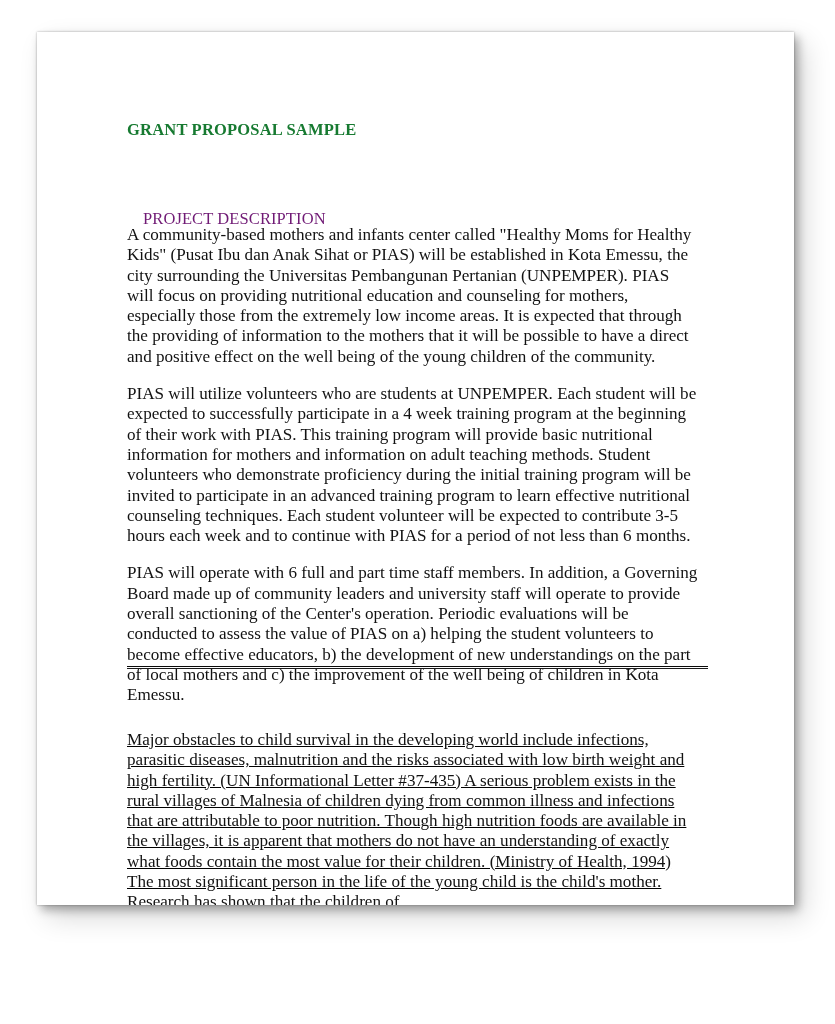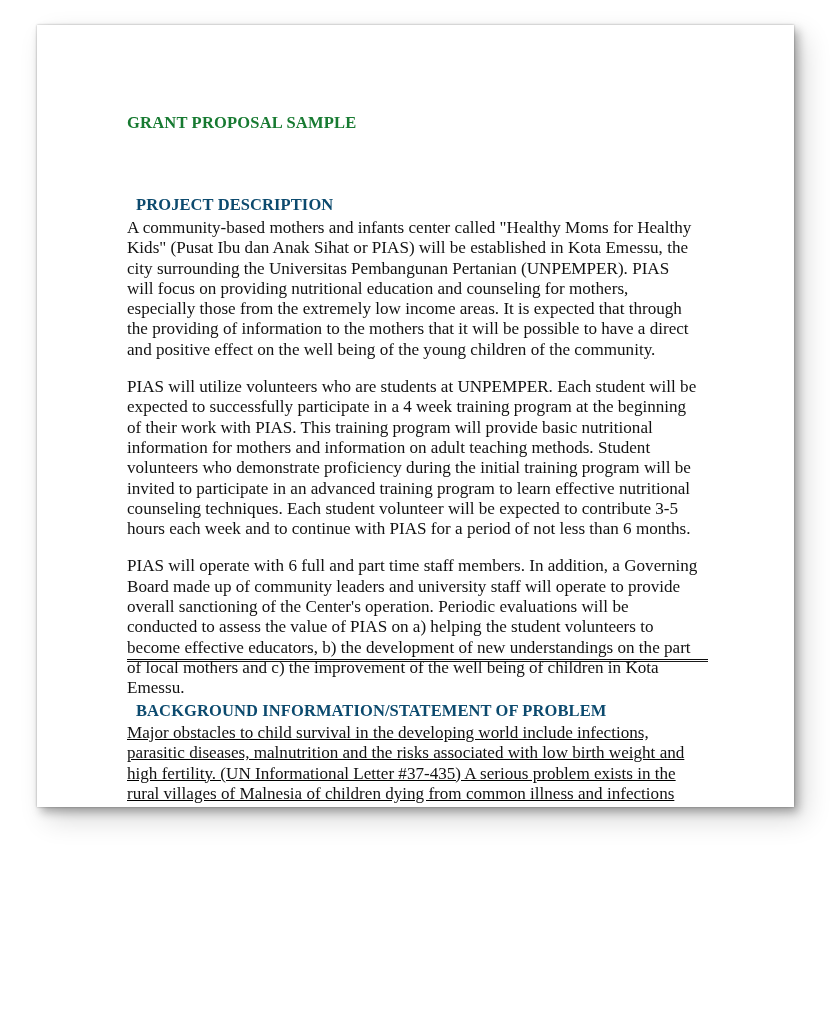--- a/index.html
+++ b/index.html
@@ -19,23 +19,23 @@
     position: relative;
     width: 835px;
     height: 1024px;
     background: #ffffff;
   }
 
   
   #page {
     position: absolute;
     left: 37px;
-    top: 25px;
+    top: 32px;
     width: 757px;
-    height: 782px;
+    height: 873px;
     background: #ffffff;
     box-shadow:
       0 0 2px rgba(0,0,0,0.32),
       4px 5px 9px rgba(0,0,0,0.30),
       10px 12px 26px rgba(0,0,0,0.16);
     overflow: hidden;
   }
 
   
   #content {
@@ -52,24 +52,24 @@
     top: 88px;
     left: 0;
     margin: 0;
     font-size: 16.5px;
     font-weight: bold;
     color: #177a31;
     letter-spacing: 0.2px;
   }
 
   .section-heading {
-    margin: 9px;
+    margin: 16px;
     font-size: 16.5px;
-    font-weight: bold;
-    color: #0c4a6e;
+    font-weight: normal;
+    color: #701a75;
     letter-spacing: 0.1px;
     white-space: nowrap;
   }
 
   #heading-project {
     position: absolute;
     top: 161px;
     left: 0;
   }
 
@@ -152,21 +152,20 @@
       <h2 id="heading-project" class="section-heading">PROJECT DESCRIPTION</h2>
 
       <div id="para-block-1" class="body-block">
         <p class="body-para">A community-based mothers and infants center called "Healthy Moms for Healthy Kids" (Pusat Ibu dan Anak Sihat or PIAS) will be established in Kota Emessu, the city surrounding the Universitas Pembangunan Pertanian (UNPEMPER). PIAS will focus on providing nutritional education and counseling for mothers, especially those from the extremely low income areas. It is expected that through the providing of information to the mothers that it will be possible to have a direct and positive effect on the well being of the young children of the community.</p>
         <p class="body-para">PIAS will utilize volunteers who are students at UNPEMPER. Each student will be expected to successfully participate in a 4 week training program at the beginning of their work with PIAS. This training program will provide basic nutritional information for mothers and information on adult teaching methods. Student volunteers who demonstrate proficiency during the initial training program will be invited to participate in an advanced training program to learn effective nutritional counseling techniques. Each student volunteer will be expected to contribute 3-5 hours each week and to continue with PIAS for a period of not less than 6 months.</p>
         <p class="body-para">PIAS will operate with 6 full and part time staff members. In addition, a Governing Board made up of community leaders and university staff will operate to provide overall sanctioning of the Center's operation. Periodic evaluations will be conducted to assess the value of PIAS on a) helping the student volunteers to become effective educators, b) the development of new understandings on the part of local mothers and c) the improvement of the well being of children in Kota Emessu.</p>
       </div>
 
       <hr id="divider">
 
-      <h2 id="heading-background" class="section-heading">BACKGROUND INFORMATION/STATEMENT OF PROBLEM</h2>
 
       <div id="para-block-2" class="body-block">
         <p class="body-para">Major obstacles to child survival in the developing world include infections, parasitic diseases, malnutrition and the risks associated with low birth weight and high fertility. (UN Informational Letter #37-435) A serious problem exists in the rural villages of Malnesia of children dying from common illness and infections that are attributable to poor nutrition. Though high nutrition foods are available in the villages, it is apparent that mothers do not have an understanding of exactly what foods contain the most value for their children. (Ministry of Health, 1994) The most significant person in the life of the young child is the child's mother. Research has shown that the children of</p>
       </div>
 
       <div id="logo">
         <span class="logo-text"><span class="logo-template">Template</span><span class="logo-hq">HQ</span></span>
       </div>
 
     </div>

